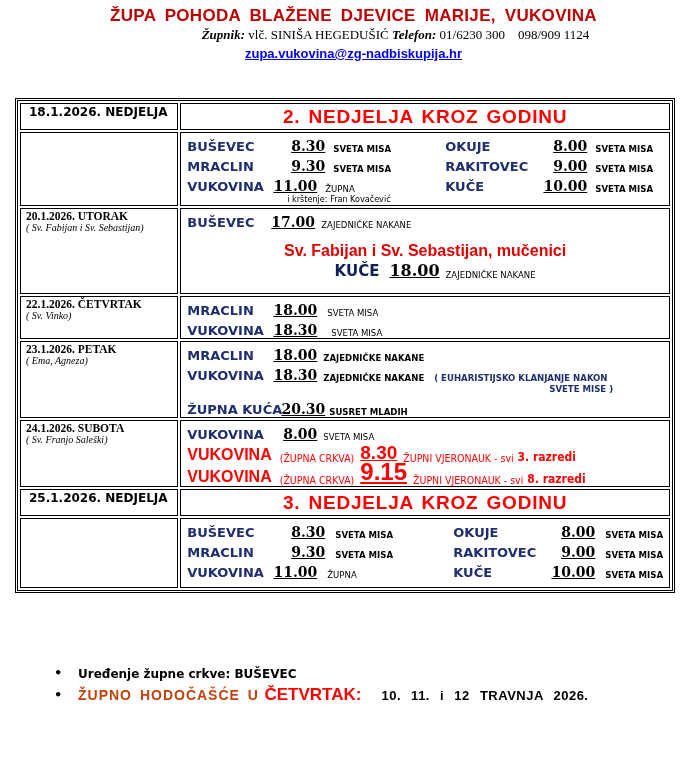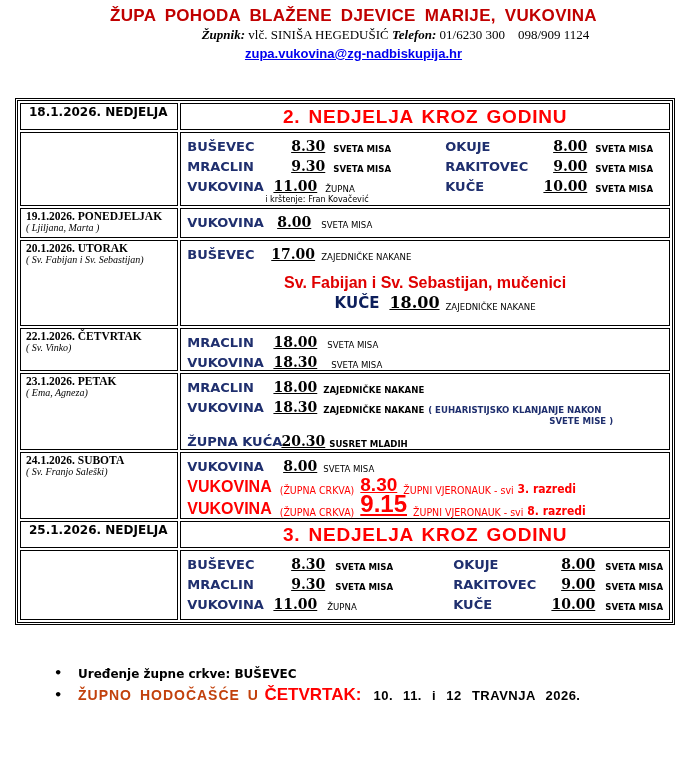--- a/index.html
+++ b/index.html
@@ -26,21 +26,21 @@
   .small{font-size:9px;}
   .red{color:#ff0000 !important;}
   .feast{font-family:"Liberation Sans",sans-serif;font-weight:bold;font-size:16px;color:#e00000;text-align:center;margin-top:6px;}
   .centered{justify-content:center;}
   ul.notes{position:absolute;left:52px;top:662px;margin:0;padding:0;list-style:none;font-family:"DejaVu Sans",sans-serif;}
   ul.notes li{position:relative;padding-left:26px;font-weight:bold;height:22px;line-height:22px;white-space:nowrap;}
   ul.notes li::before{content:"\2022";position:absolute;left:2px;top:0;font-size:13px;}
   .n1{font-size:12px;color:#000;}
   .n2a{font-family:"Liberation Sans",sans-serif;font-size:14px;color:#c2410c;letter-spacing:1px;word-spacing:3px;}
   .n2b{font-family:"Liberation Sans",sans-serif;font-size:17px;color:#ff0000;}
-  .n2c{font-family:"Liberation Sans",sans-serif;font-size:13px;color:#000;word-spacing:6px;margin-left:12px;letter-spacing:0.5px;}
+  .n2c{font-family:"Liberation Sans",sans-serif;font-size:13px;color:#000;word-spacing:6px;margin-left:20px;letter-spacing:0.5px;}
 </style>
 </head>
 <body>
 
 <div class="hdr hdr-title">ŽUPA  POHODA  BLAŽENE  DJEVICE MARIJE, VUKOVINA</div>
 <div class="hdr hdr-line">
   <i>Župnik:</i>
   <span>vlč. SINIŠA  HEGEDUŠIĆ</span>
   <i>Telefon:</i>
   <span>01/6230 300</span>&nbsp;&nbsp;&nbsp;
@@ -91,37 +91,24 @@
                 <span class="time" style="width:52px;text-align:right">9.00</span>
                 <span class="note b" style="margin-left:8px">SVETA MISA</span>
               </div>
           <div class="row">
                 <span class="place" style="width:90px">KUČE</span>
                 <span class="time" style="width:52px;text-align:right">10.00</span>
                 <span class="note b" style="margin-left:8px">SVETA MISA</span>
               </div>
         </div>
       </div>
-      <div class="note small" style="margin-left:78px;line-height:11px;">i krštenje: Fran Kovačević</div>
-    </td>
-  </tr>
-
-  <tr style="height:30px;">
-    <td class="datecol">
-          <div class="d-main">19.1.2026.  PONEDJELJAK</div>
-          <div class="d-sub">( Ljiljana, Marta )</div>
-        </td>
-    <td class="content">
-          <div class="row">
-            <span class="place" style="width:84px">VUKOVINA</span>
-            <span class="time" style="width:40px;text-align:right">8.00</span>
-            <span class="note" style="margin-left:10px">SVETA  MISA</span>
-          </div>
-        </td>
-  </tr>
+      <div class="note small" style="margin-left:100px;line-height:11px;">i krštenje: Fran Kovačević</div>
+    </td>
+  </tr>
+
 
   <tr style="height:86px;">
     <td class="datecol">
           <div class="d-main">20.1.2026.  UTORAK</div>
           <div class="d-sub">( Sv. Fabijan i Sv. Sebastijan)</div>
         </td>
     <td class="content">
       <div class="row">
             <span class="place" style="width:84px">BUŠEVEC</span>
             <span class="time" style="width:40px;text-align:right">17.00</span>
@@ -164,21 +151,21 @@
     <td class="content">
       <div class="row">
             <span class="place" style="width:84px">MRACLIN</span>
             <span class="time" style="width:46px;text-align:right">18.00</span>
             <span class="note b" style="margin-left:6px">ZAJEDNIČKE  NAKANE</span>
           </div>
       <div class="row">
             <span class="place" style="width:84px">VUKOVINA</span>
             <span class="time" style="width:46px;text-align:right">18.30</span>
             <span class="note b" style="margin-left:6px">ZAJEDNIČKE  NAKANE</span>
-            <span class="note b" style="margin-left:4px;color:#1f2f6e">( EUHARISTIJSKO  KLANJANJE NAKON</span>
+            <span class="note b" style="margin-left:10px;color:#1f2f6e">( EUHARISTIJSKO  KLANJANJE NAKON</span>
           </div>
       <div class="note b" style="color:#1f2f6e;margin-left:362px;line-height:12px;">SVETE  MISE )</div>
       <div class="row" style="margin-top:2px;">
             <span class="place" style="width:92px">ŽUPNA KUĆA</span>
             <span class="time" style="width:46px;text-align:right">20.30</span>
             <span class="note b" style="margin-left:4px">SUSRET  MLADIH</span>
           </div>
     </td>
   </tr>
 

